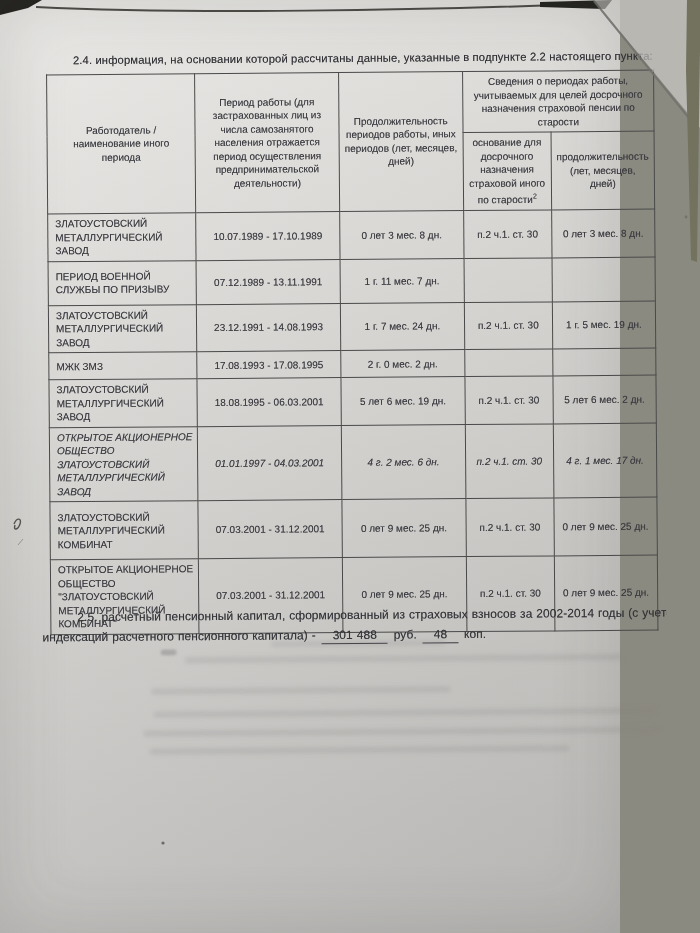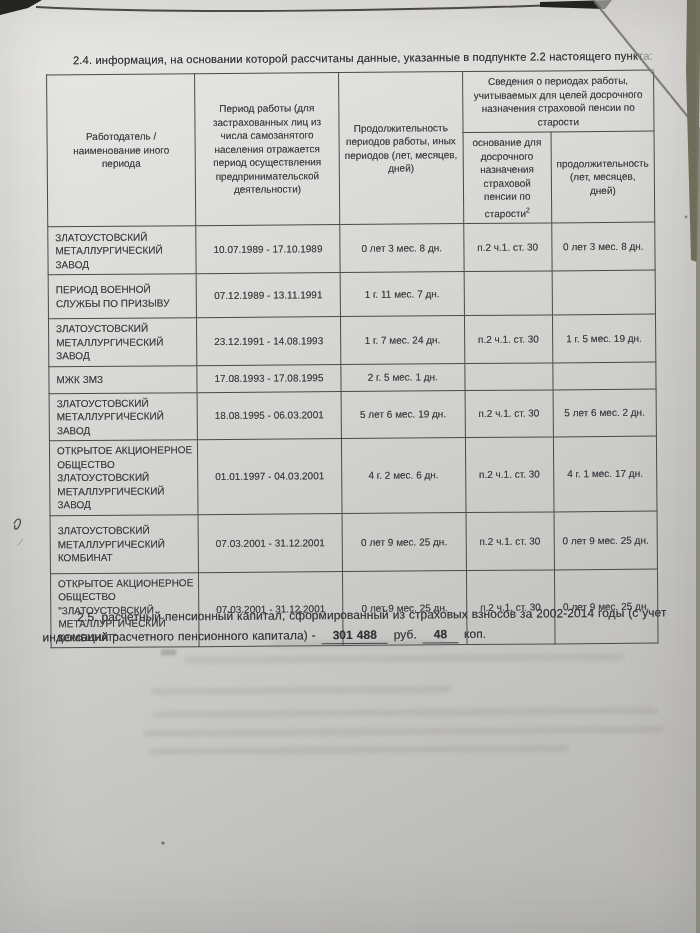--- a/index.html
+++ b/index.html
@@ -11,21 +11,21 @@
     --strip:#73725f;
     --dark-edge:#232320;
   }
   *{margin:0;padding:0;box-sizing:border-box;}
   html,body{width:700px;height:933px;overflow:hidden;}
   body{
     font-family:"Liberation Sans","DejaVu Sans",sans-serif;
     background:#8b8a80;
   }
   .photo{
-    position:relative;width:696px;height:933px;
+    position:relative;width:620px;height:933px;
     background:
       linear-gradient(100deg, rgba(255,255,255,.10), rgba(0,0,0,.05) 90%),
       linear-gradient(180deg, var(--paper-light) 0%, var(--paper-mid) 42%, #cccbc8 70%, var(--paper-dark) 100%);
   }
   .photo::after{
     content:"";position:absolute;inset:0;pointer-events:none;
     box-shadow:inset 0 0 70px rgba(60,58,48,.16);
   }
   svg.decor{position:absolute;left:0;top:0;pointer-events:none;}
   .content{
@@ -49,31 +49,31 @@
     border:1.4px solid var(--table-border);
     vertical-align:middle;text-align:center;
     padding:3px 4px;font-weight:400;
   }
   .periods thead th{padding:3px 5px;}
   .periods td.c-employer{text-align:left;padding-left:7px;padding-right:4px;}
   .periods sup{font-size:7px;vertical-align:super;}
   tr.hdr-group th{height:46px;}
   tr.hdr-sub th{height:68px;}
   tr.r1 td{height:48px;} tr.r2 td{height:44px;} tr.r3 td{height:46px;}
-  tr.r4 td{height:27px;} tr.r5 td{height:44px;text-align:center;} tr.r6 td{height:68px;}
+  tr.r4 td{height:27px;} tr.r5 td{height:44px;text-align:center;} tr.r6 td{height:68px;font-style:italic;}
   tr.r7 td{height:58px;} tr.r8 td{height:74px;}
   .para25{
     position:absolute;left:40px;top:605px;width:624px;
     font-size:12px;line-height:20px;color:#333338;
     text-shadow:0 0 .5px rgba(50,50,55,.5);letter-spacing:.05px;word-spacing:.5px;
   }
   .para25 .l1{text-indent:35px;white-space:nowrap;overflow:hidden;}
   .para25 .l2{white-space:nowrap;}
   .uval{
-    display:inline-block;font-weight:700;
+    display:inline-block;font-weight:400;
     border-bottom:1.6px solid #3a3a40;
     padding:0 11px;line-height:15px;margin:0 2px;
   }
   .ghost{
     position:absolute;border-radius:3px;pointer-events:none;
     background:rgba(128,127,124,.20);filter:blur(2px);
   }
 </style>
 </head>
 <body>
@@ -93,21 +93,21 @@
           <col style="width:17.0%">
       </colgroup>
       <thead>
         <tr class="hdr-group">
           <th rowspan="2">Работодатель / наименование иного периода</th>
           <th rowspan="2">Период работы (для застрахованных лиц из числа самозанятого населения отражается период осуществления предпринимательской деятельности)</th>
           <th rowspan="2">Продолжительность периодов работы, иных периодов (лет, месяцев, дней)</th>
           <th colspan="2">Сведения о периодах работы, учитываемых для целей досрочного назначения страховой пенсии по старости</th>
         </tr>
         <tr class="hdr-sub">
-          <th><span>основание для досрочного назначения страховой пенсии по старости</span><sup>2</sup></th>
+          <th><span>основание для досрочного назначения страховой иного по старости</span><sup>2</sup></th>
           <th>продолжительность (лет, месяцев, дней)</th>
         </tr>
       </thead>
       <tbody>
         <tr class="r1">
           <td class="c-employer">ЗЛАТОУСТОВСКИЙ МЕТАЛЛУРГИЧЕСКИЙ ЗАВОД</td>
           <td>10.07.1989 - 17.10.1989</td>
           <td>0 лет 3 мес. 8 дн.</td>
           <td>п.2 ч.1. ст. 30</td>
           <td>0 лет 3 мес. 8 дн.</td>
@@ -122,21 +122,21 @@
         <tr class="r3">
           <td class="c-employer">ЗЛАТОУСТОВСКИЙ МЕТАЛЛУРГИЧЕСКИЙ ЗАВОД</td>
           <td>23.12.1991 - 14.08.1993</td>
           <td>1 г. 7 мес. 24 дн.</td>
           <td>п.2 ч.1. ст. 30</td>
           <td>1 г. 5 мес. 19 дн.</td>
         </tr>
         <tr class="r4">
           <td class="c-employer">МЖК ЗМЗ</td>
           <td>17.08.1993 - 17.08.1995</td>
-          <td>2 г. 5 мес. 1 дн.</td>
+          <td>2 г. 0 мес. 2 дн.</td>
           <td></td>
           <td></td>
         </tr>
         <tr class="r5">
           <td class="c-employer">ЗЛАТОУСТОВСКИЙ МЕТАЛЛУРГИЧЕСКИЙ ЗАВОД</td>
           <td>18.08.1995 - 06.03.2001</td>
           <td>5 лет 6 мес. 19 дн.</td>
           <td>п.2 ч.1. ст. 30</td>
           <td>5 лет 6 мес. 2 дн.</td>
         </tr>

